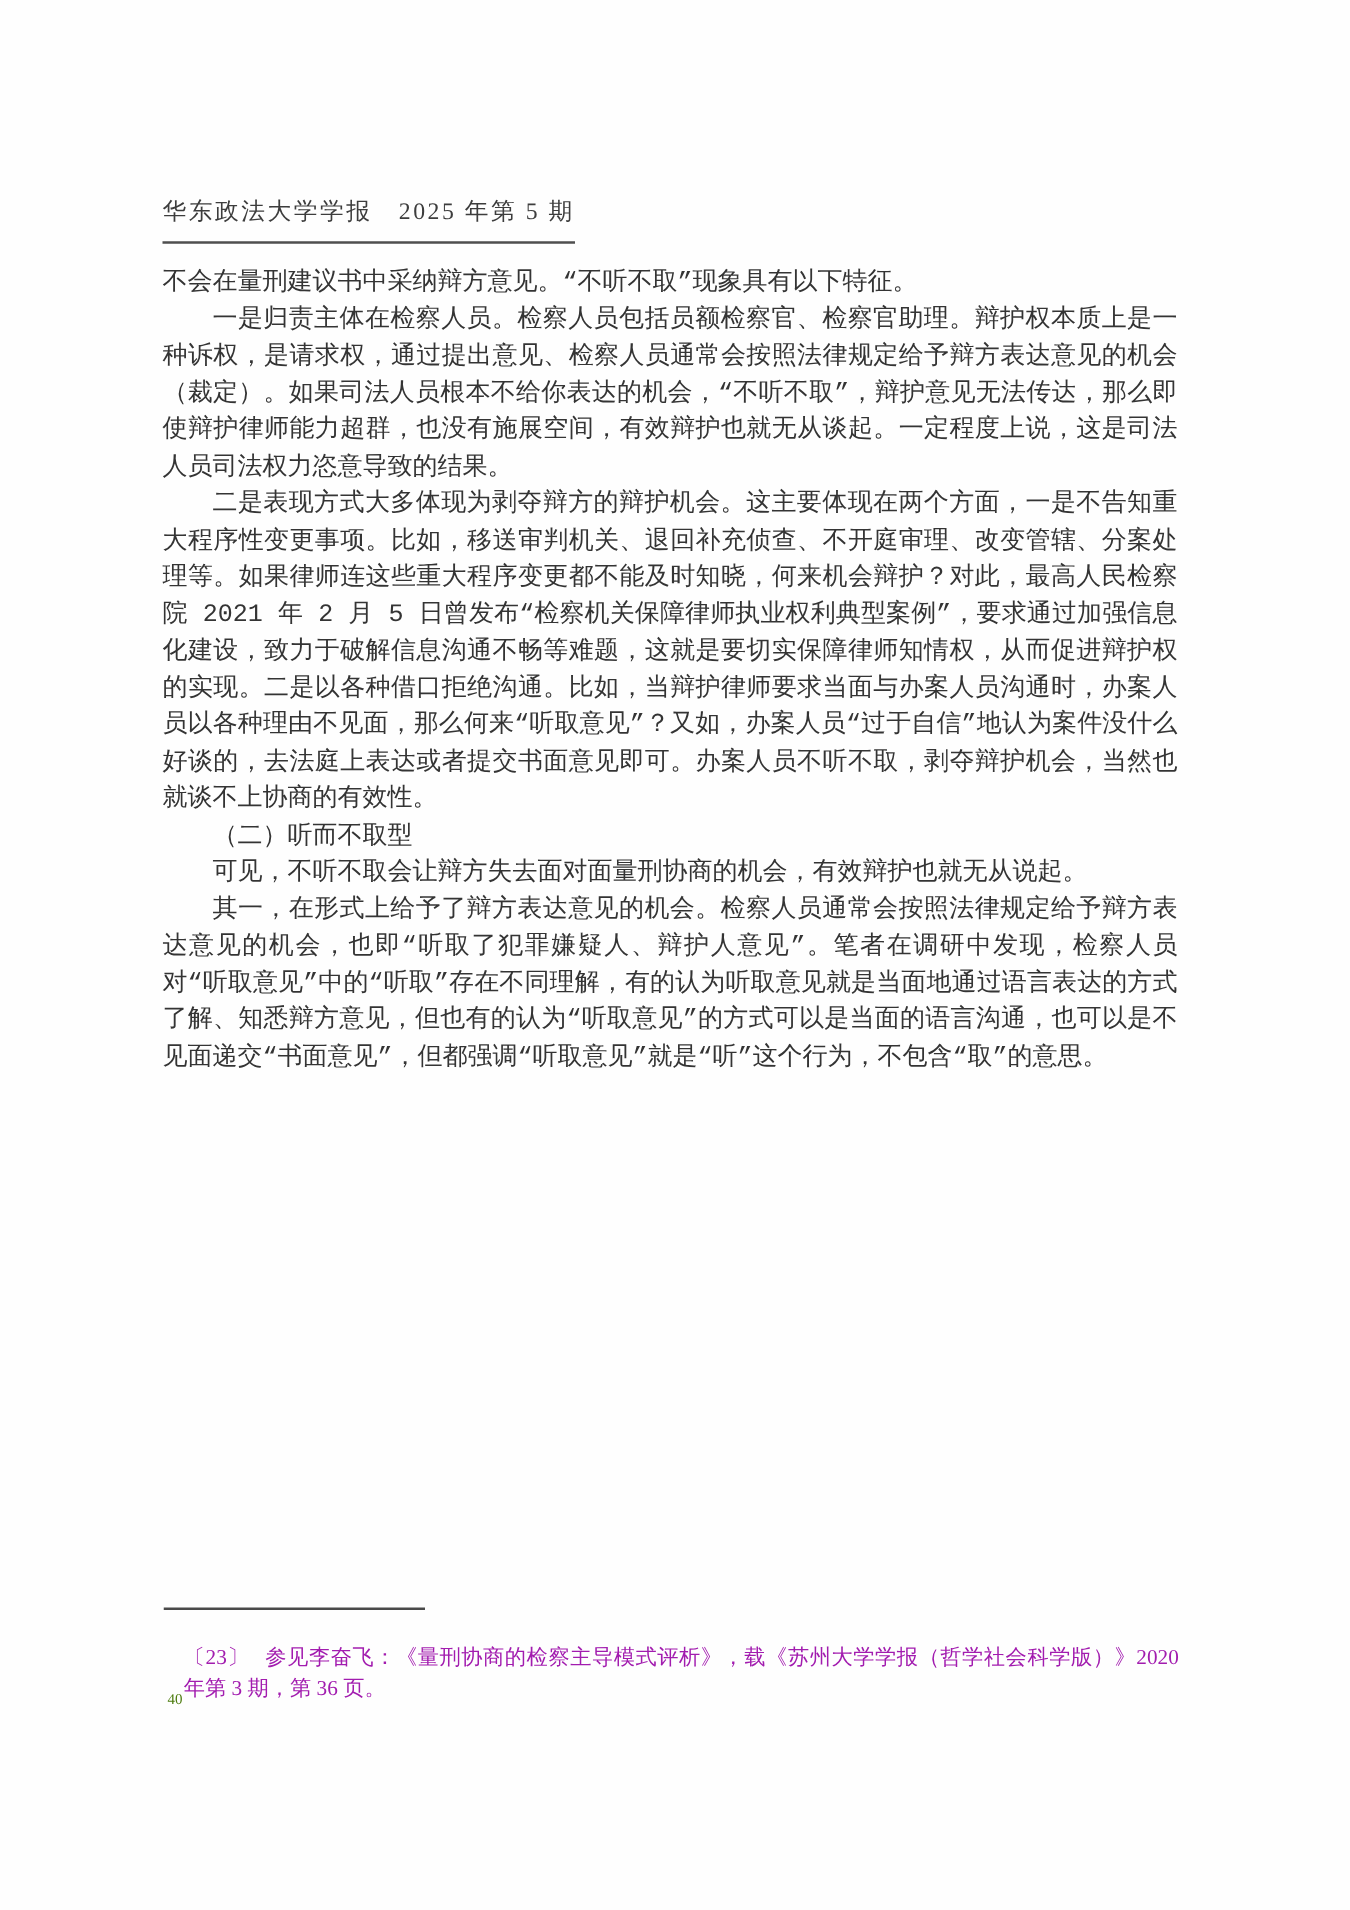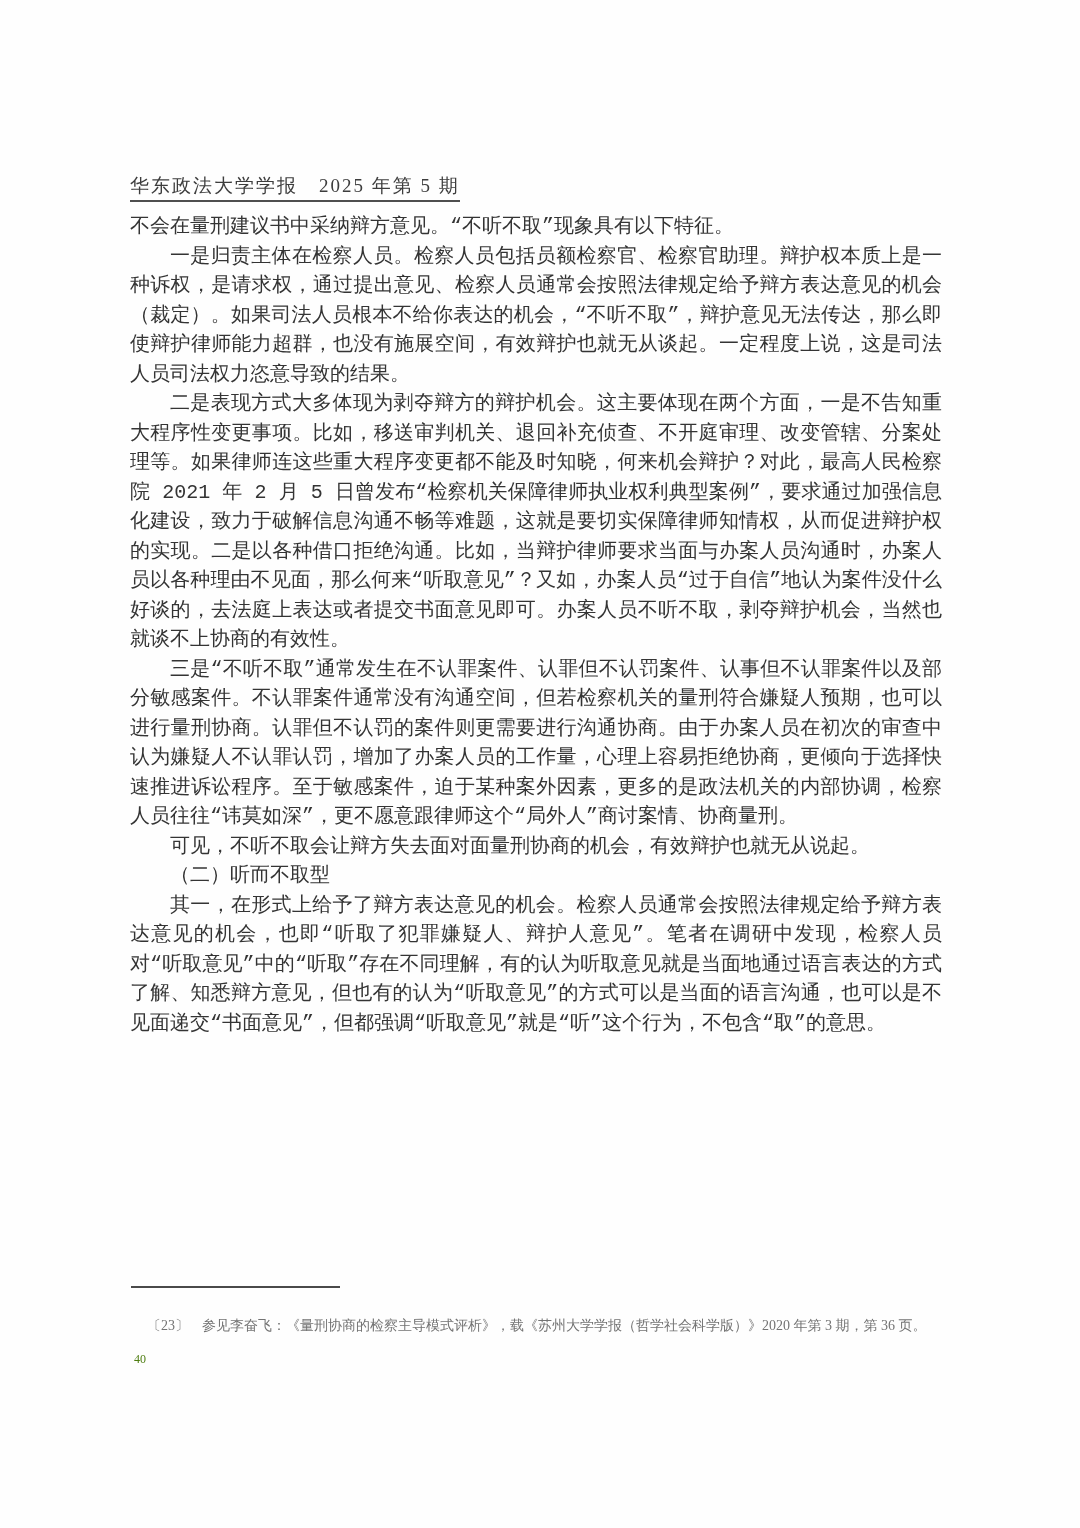--- a/index.html
+++ b/index.html
@@ -12,25 +12,25 @@
     width: 1080px;
     height: 1528px;
     background: #fefefe;
     font-family: "Liberation Serif", "DejaVu Serif", serif;
     color: #353535;
     overflow: hidden;
   }
   .journal-header {
     position: absolute;
     left: 130px;
-    top: 173px;
+    top: 156px;
     font-size: 19px;
     letter-spacing: 2px;
     color: #3d3d3d;
-    padding-bottom: 1px;
+    padding-bottom: 11px;
     border-bottom: 2px solid #4f4f4f;
   }
   .article-body {
     position: absolute;
     left: 130px;
     top: 212px;
     width: 812px;
     font-size: 20px;
     line-height: 29.5px;
     text-align: justify;
@@ -57,23 +57,23 @@
     top: 1286px;
     width: 812px;
   }
   .fn-divider {
     width: 209px;
     height: 0;
     border-top: 2px solid #4a4a4a;
     margin: 0 0 25px 0;
   }
   .fn-text {
-    font-size: 14px;
+    font-size: 17px;
     line-height: 25px;
-    color: #737373;
+    color: #a21caf;
     padding-left: 16px;
     text-align: justify;
   }
   .fn-marker {
     margin-right: 13px;
   }
   .page-number {
     position: absolute;
     left: 134px;
     top: 1352px;
@@ -87,23 +87,22 @@
 <div class="page">
 
   <div class="journal-header">
     <span>华东政法大学学报　2025 年第 5 期</span>
   </div>
 
   <div class="article-body">
     <p class="noindent">不会在量刑建议书中采纳辩方意见。“不听不取”现象具有以下特征。</p>
     <p>一是归责主体在检察人员。检察人员包括员额检察官、检察官助理。辩护权本质上是一种诉权，是请求权，通过提出意见、检察人员通常会按照法律规定给予辩方表达意见的机会（裁定）。如果司法人员根本不给你表达的机会，“不听不取”，辩护意见无法传达，那么即使辩护律师能力超群，也没有施展空间，有效辩护也就无从谈起。一定程度上说，这是司法人员司法权力恣意导致的结果。</p>
     <p>二是表现方式大多体现为剥夺辩方的辩护机会。这主要体现在两个方面，一是不告知重大程序性变更事项。比如，移送审判机关、退回补充侦查、不开庭审理、改变管辖、分案处理等。如果律师连这些重大程序变更都不能及时知晓，何来机会辩护？对此，最高人民检察院 2021 年 2 月 5 日曾发布“检察机关保障律师执业权利典型案例”，要求通过加强信息化建设，致力于破解信息沟通不畅等难题，这就是要切实保障律师知情权，从而促进辩护权的实现。二是以各种借口拒绝沟通。比如，当辩护律师要求当面与办案人员沟通时，办案人员以各种理由不见面，那么何来“听取意见”？又如，办案人员“过于自信”地认为案件没什么好谈的，去法庭上表达或者提交书面意见即可。办案人员不听不取，剥夺辩护机会，当然也就谈不上协商的有效性。</p>
-    <p>三是“不听不取”通常发生在不认罪案件、认罪但不认罚案件、认事但不认罪案件以及部分敏感案件。不认罪案件通常没有沟通空间，但若检察机关的量刑符合嫌疑人预期，也可以进行量刑协商。认罪但不认罚的案件则更需要进行沟通协商。由于办案人员在初次的审查中认为嫌疑人不认罪认罚，增加了办案人员的工作量，心理上容易拒绝协商，更倾向于选择快速推进诉讼程序。至于敏感案件，迫于某种案外因素，更多的是政法机关的内部协调，检察人员往往“讳莫如深”，更不愿意跟律师这个“局外人”商讨案情、协商量刑。</p>
+    <p>（二）听而不取型</p>
     <p>可见，不听不取会让辩方失去面对面量刑协商的机会，有效辩护也就无从说起。</p>
-    <p>（二）听而不取型</p>
     <p>其一，在形式上给予了辩方表达意见的机会。检察人员通常会按照法律规定给予辩方表达意见的机会，也即“听取了犯罪嫌疑人、辩护人意见”。笔者在调研中发现，检察人员对“听取意见”中的“听取”存在不同理解，有的认为听取意见就是当面地通过语言表达的方式了解、知悉辩方意见，但也有的认为“听取意见”的方式可以是当面的语言沟通，也可以是不见面递交“书面意见”，但都强调“听取意见”就是“听”这个行为，不包含“取”的意思。</p>
   </div>
 
   <div class="footnote-block">
     <div class="fn-divider"></div>
     <div class="fn-text">
       <span class="fn-marker">〔23〕</span><span>参见李奋飞：《量刑协商的检察主导模式评析》，载《苏州大学学报（哲学社会科学版）》2020 年第 3 期，第 36 页。</span>
     </div>
   </div>
 

